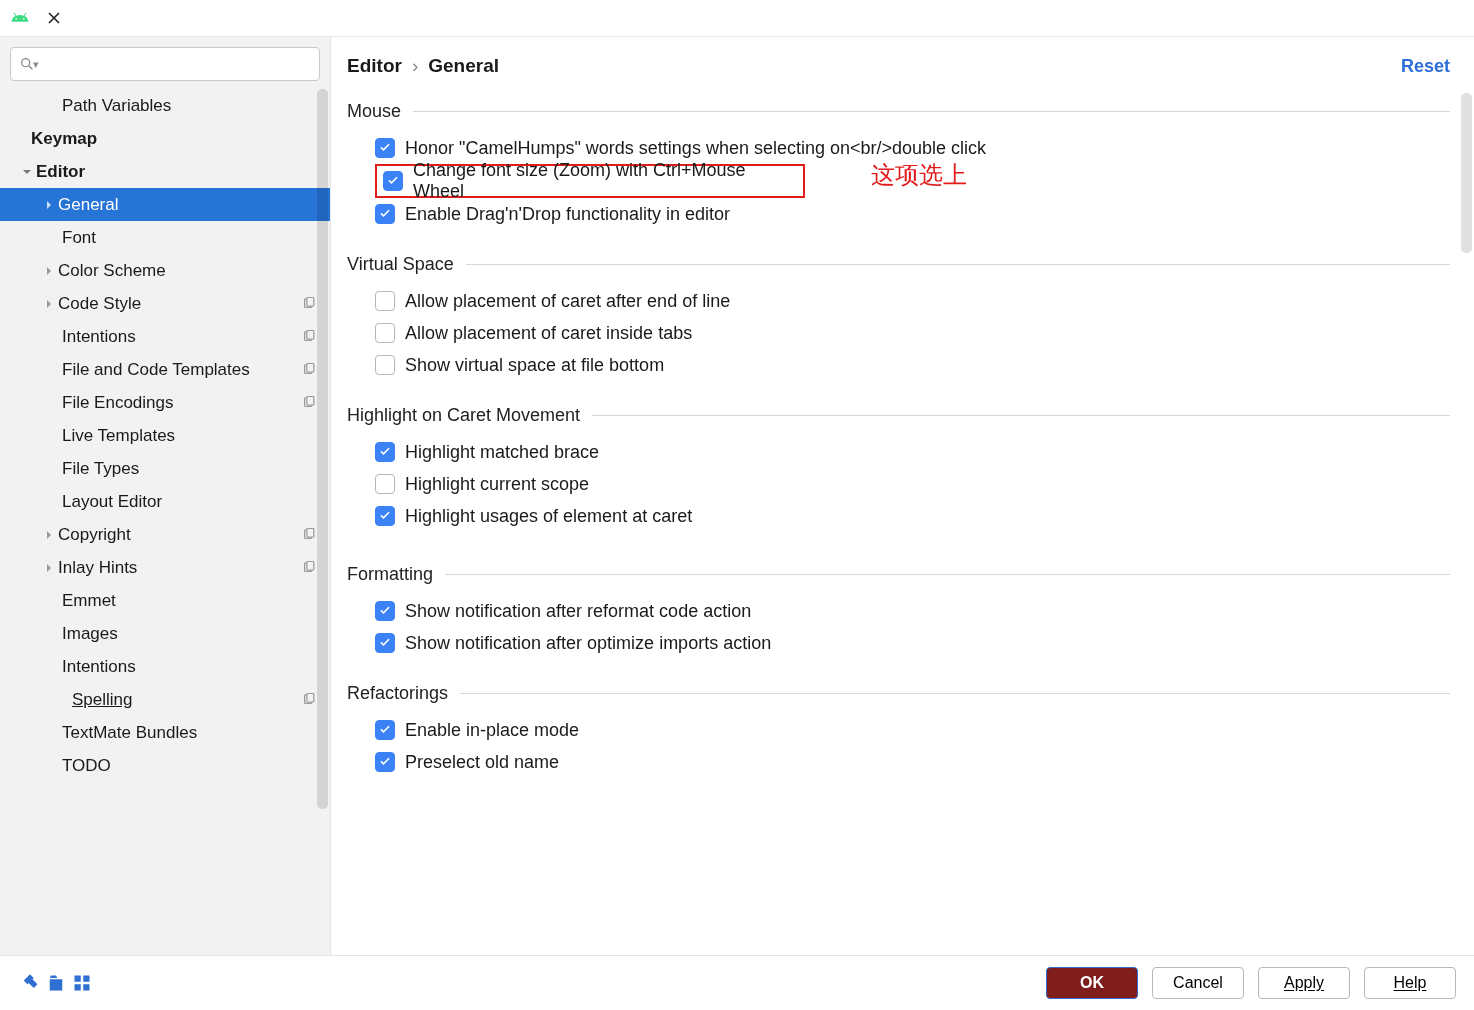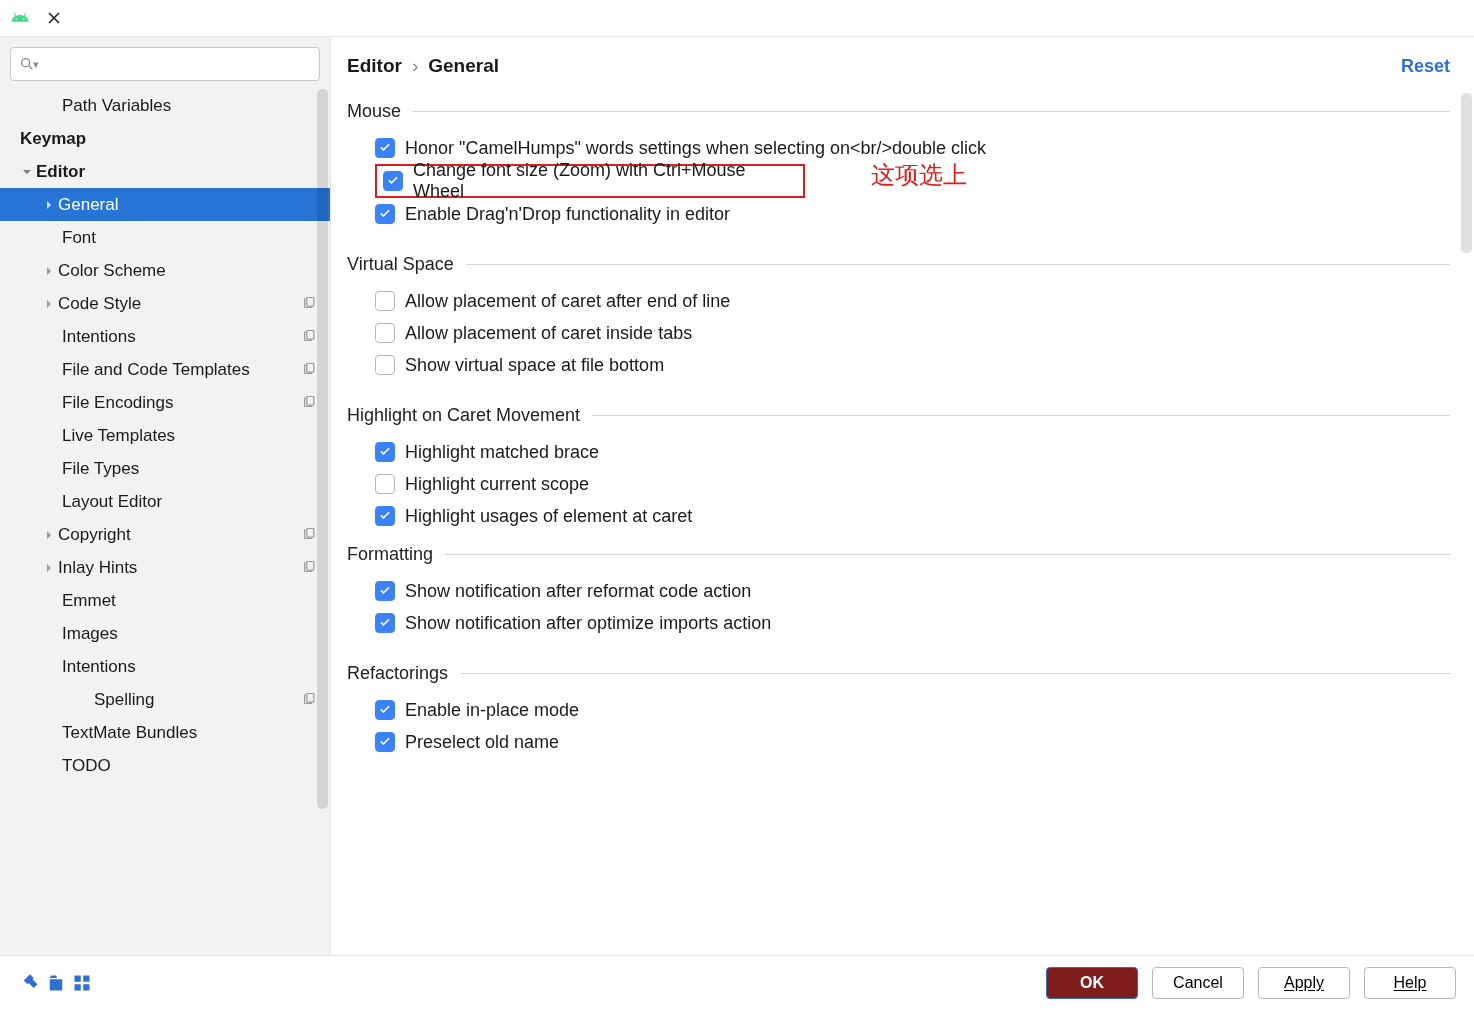--- a/index.html
+++ b/index.html
@@ -159,21 +159,21 @@
         <ul class="tree" id="tree">
             <li style="height: 0px; position: relative;">
               <div class="cut" style="position: absolute; top: -18px;">Quick Lists</div>
             </li>
             <li>
               <div class="node" style="padding-left: 62px;">
                 <span class="label">Path Variables</span>
               </div>
             </li>
             <li>
-              <div class="node bold" style="padding-left: 20px;">
+              <div class="node bold" style="padding-left: 31px;">
                 <span class="label">Keymap</span>
               </div>
             </li>
             <li>
               <div class="node bold" style="padding-left: 18px;">
                 <span class="exp">
                   <svg width="10" height="10" viewBox="0 0 10 10">
                     <path fill="#7a7a7a" d="M1 3l4 4 4-4z"></path>
                   </svg>
                 </span>
@@ -310,21 +310,21 @@
               <div class="node" style="padding-left: 62px;">
                 <span class="label">Images</span>
               </div>
             </li>
             <li>
               <div class="node" style="padding-left: 62px;">
                 <span class="label">Intentions</span>
               </div>
             </li>
             <li>
-              <div class="node" style="padding-left: 94px;">
+              <div class="node" style="padding-left: 72px; text-decoration: underline;">
                 <span class="label">Spelling</span>
                 <span class="badge">
                   <svg width="14" height="14" viewBox="0 0 16 16">
                     <rect x="3" y="2" width="8" height="10" rx="1" fill="none" stroke="#9a9a9a" stroke-width="1.4"></rect>
                     <rect x="5.5" y="0.5" width="8" height="10" rx="1" fill="#f2f2f2" stroke="#9a9a9a" stroke-width="1.4"></rect>
                   </svg>
                 </span>
               </div>
             </li>
             <li>
@@ -421,21 +421,21 @@
             </div>
             <div class="opt">
               <span class="cb checked">
                 <svg viewBox="0 0 16 16">
                   <path fill="#fff" d="M6.2 11.5L2.7 8l1.3-1.3 2.2 2.2 5.8-5.8L13.3 4.4z"></path>
                 </svg>
               </span>
               <span>Highlight usages of element at caret</span>
             </div>
           </div>
-          <div class="section-title" style="margin-top: 12px; justify-content: space-between;">
+          <div class="section-title" style="margin-top: 32px; justify-content: space-between;">
             <span>Formatting</span>
             <span class="line"></span>
           </div>
           <div class="opts">
             <div class="opt">
               <span class="cb checked">
                 <svg viewBox="0 0 16 16">
                   <path fill="#fff" d="M6.2 11.5L2.7 8l1.3-1.3 2.2 2.2 5.8-5.8L13.3 4.4z"></path>
                 </svg>
               </span>

